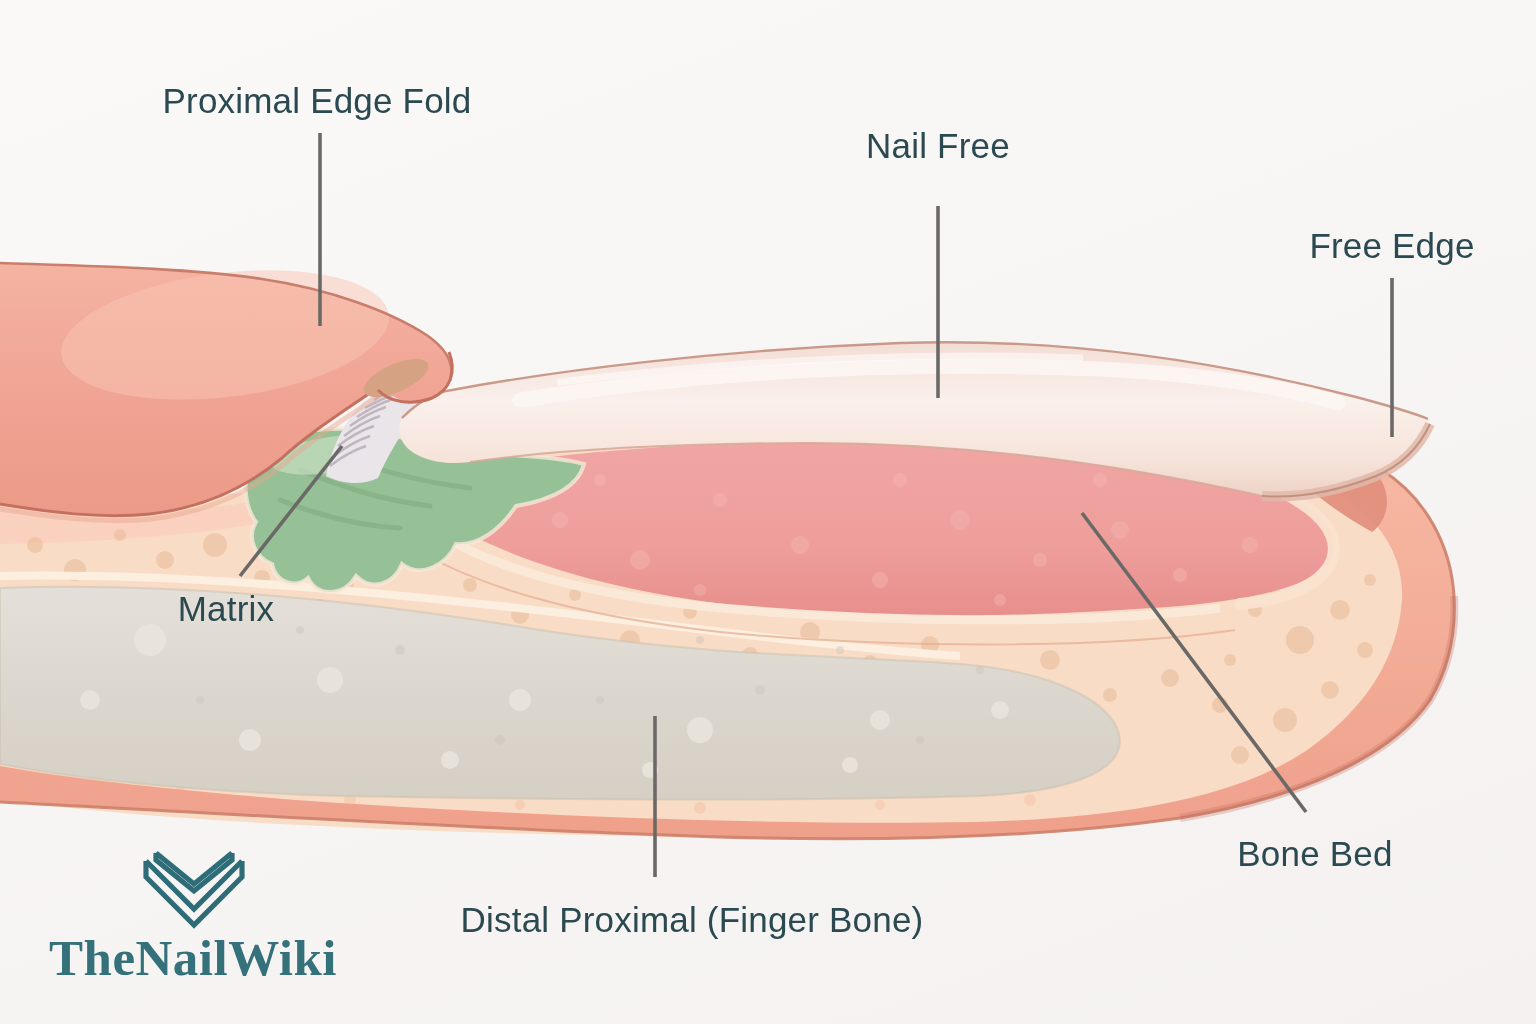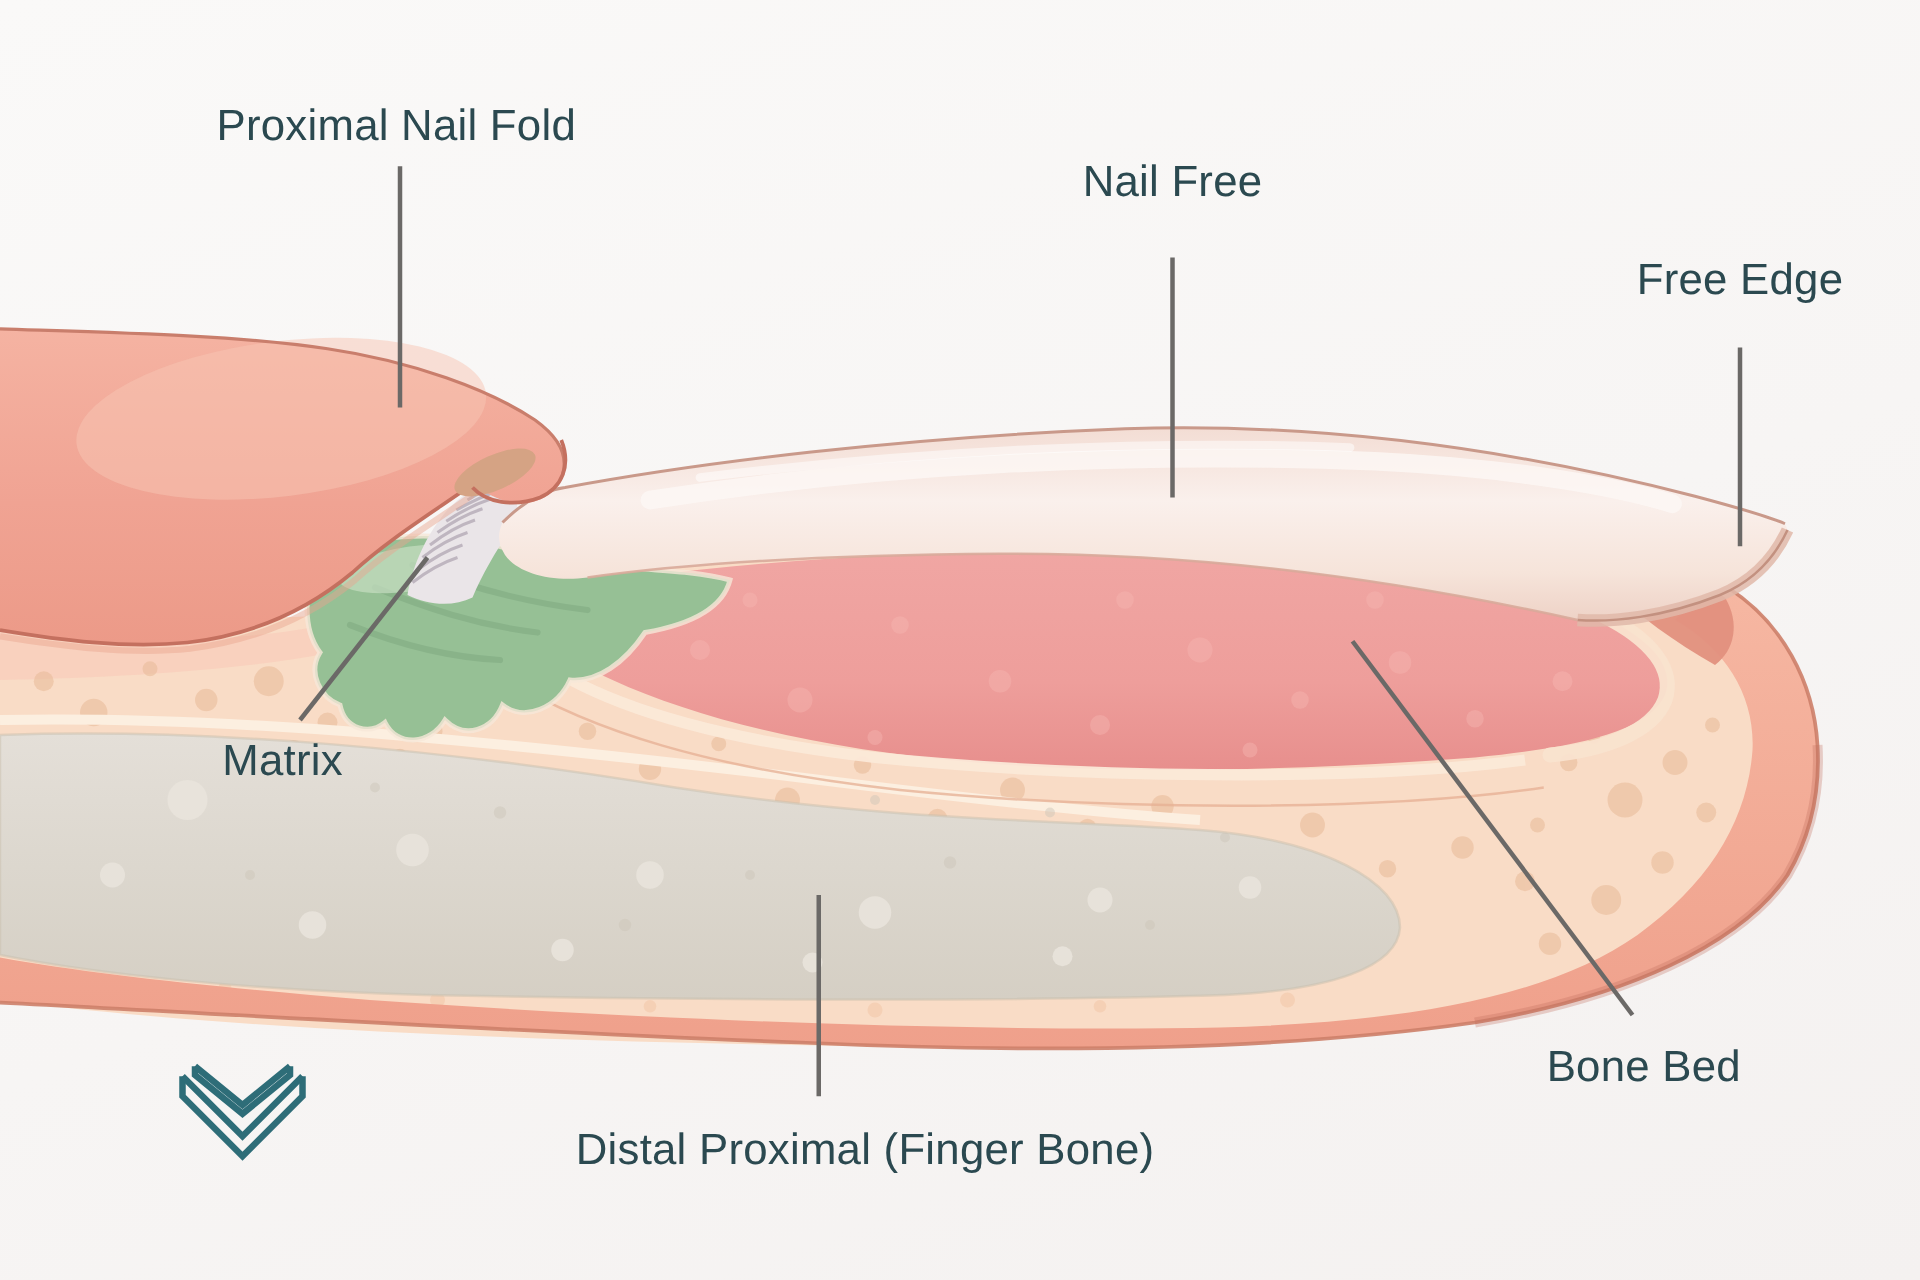--- a/index.html
+++ b/index.html
@@ -219,21 +219,22 @@
     </g>
 
     <g fill="none" stroke="#2e6d78" stroke-width="5.2" stroke-linejoin="miter">
       <path d="M146,861 L146,877 L194,925 L242,877 L242,861"></path>
       <path d="M146,861 L194,909 L242,861"></path>
       <path d="M156,853 L156,860 L194,891 L232,860 L232,853"></path>
       <path d="M156,853 L194,884 L232,853"></path>
     </g>
   </svg>
 
-  <div class="lbl" style="left:317px;top:83px">Proximal Nail Fold</div>
+  <div class="lbl" style="left:317px;top:83px">Proximal Edge Fold</div>
   <div class="lbl" style="left:938px;top:128px">Nail Free</div>
-  <div class="lbl" style="left:1392px;top:206px">Free Edge</div>
+  <div class="lbl" style="left:1392px;top:228px">Free Edge</div>
   <div class="lbl" style="left:226px;top:591px">Matrix</div>
   <div class="lbl" style="left:1315px;top:836px">Bone Bed</div>
   <div class="lbl" style="left:692px;top:902px">Distal Proximal (Finger Bone)</div>
 
+  <div class="logo-text" style="left:193px;top:929px">TheNailWiki</div>
 
 </div>
 
 </body></html>

